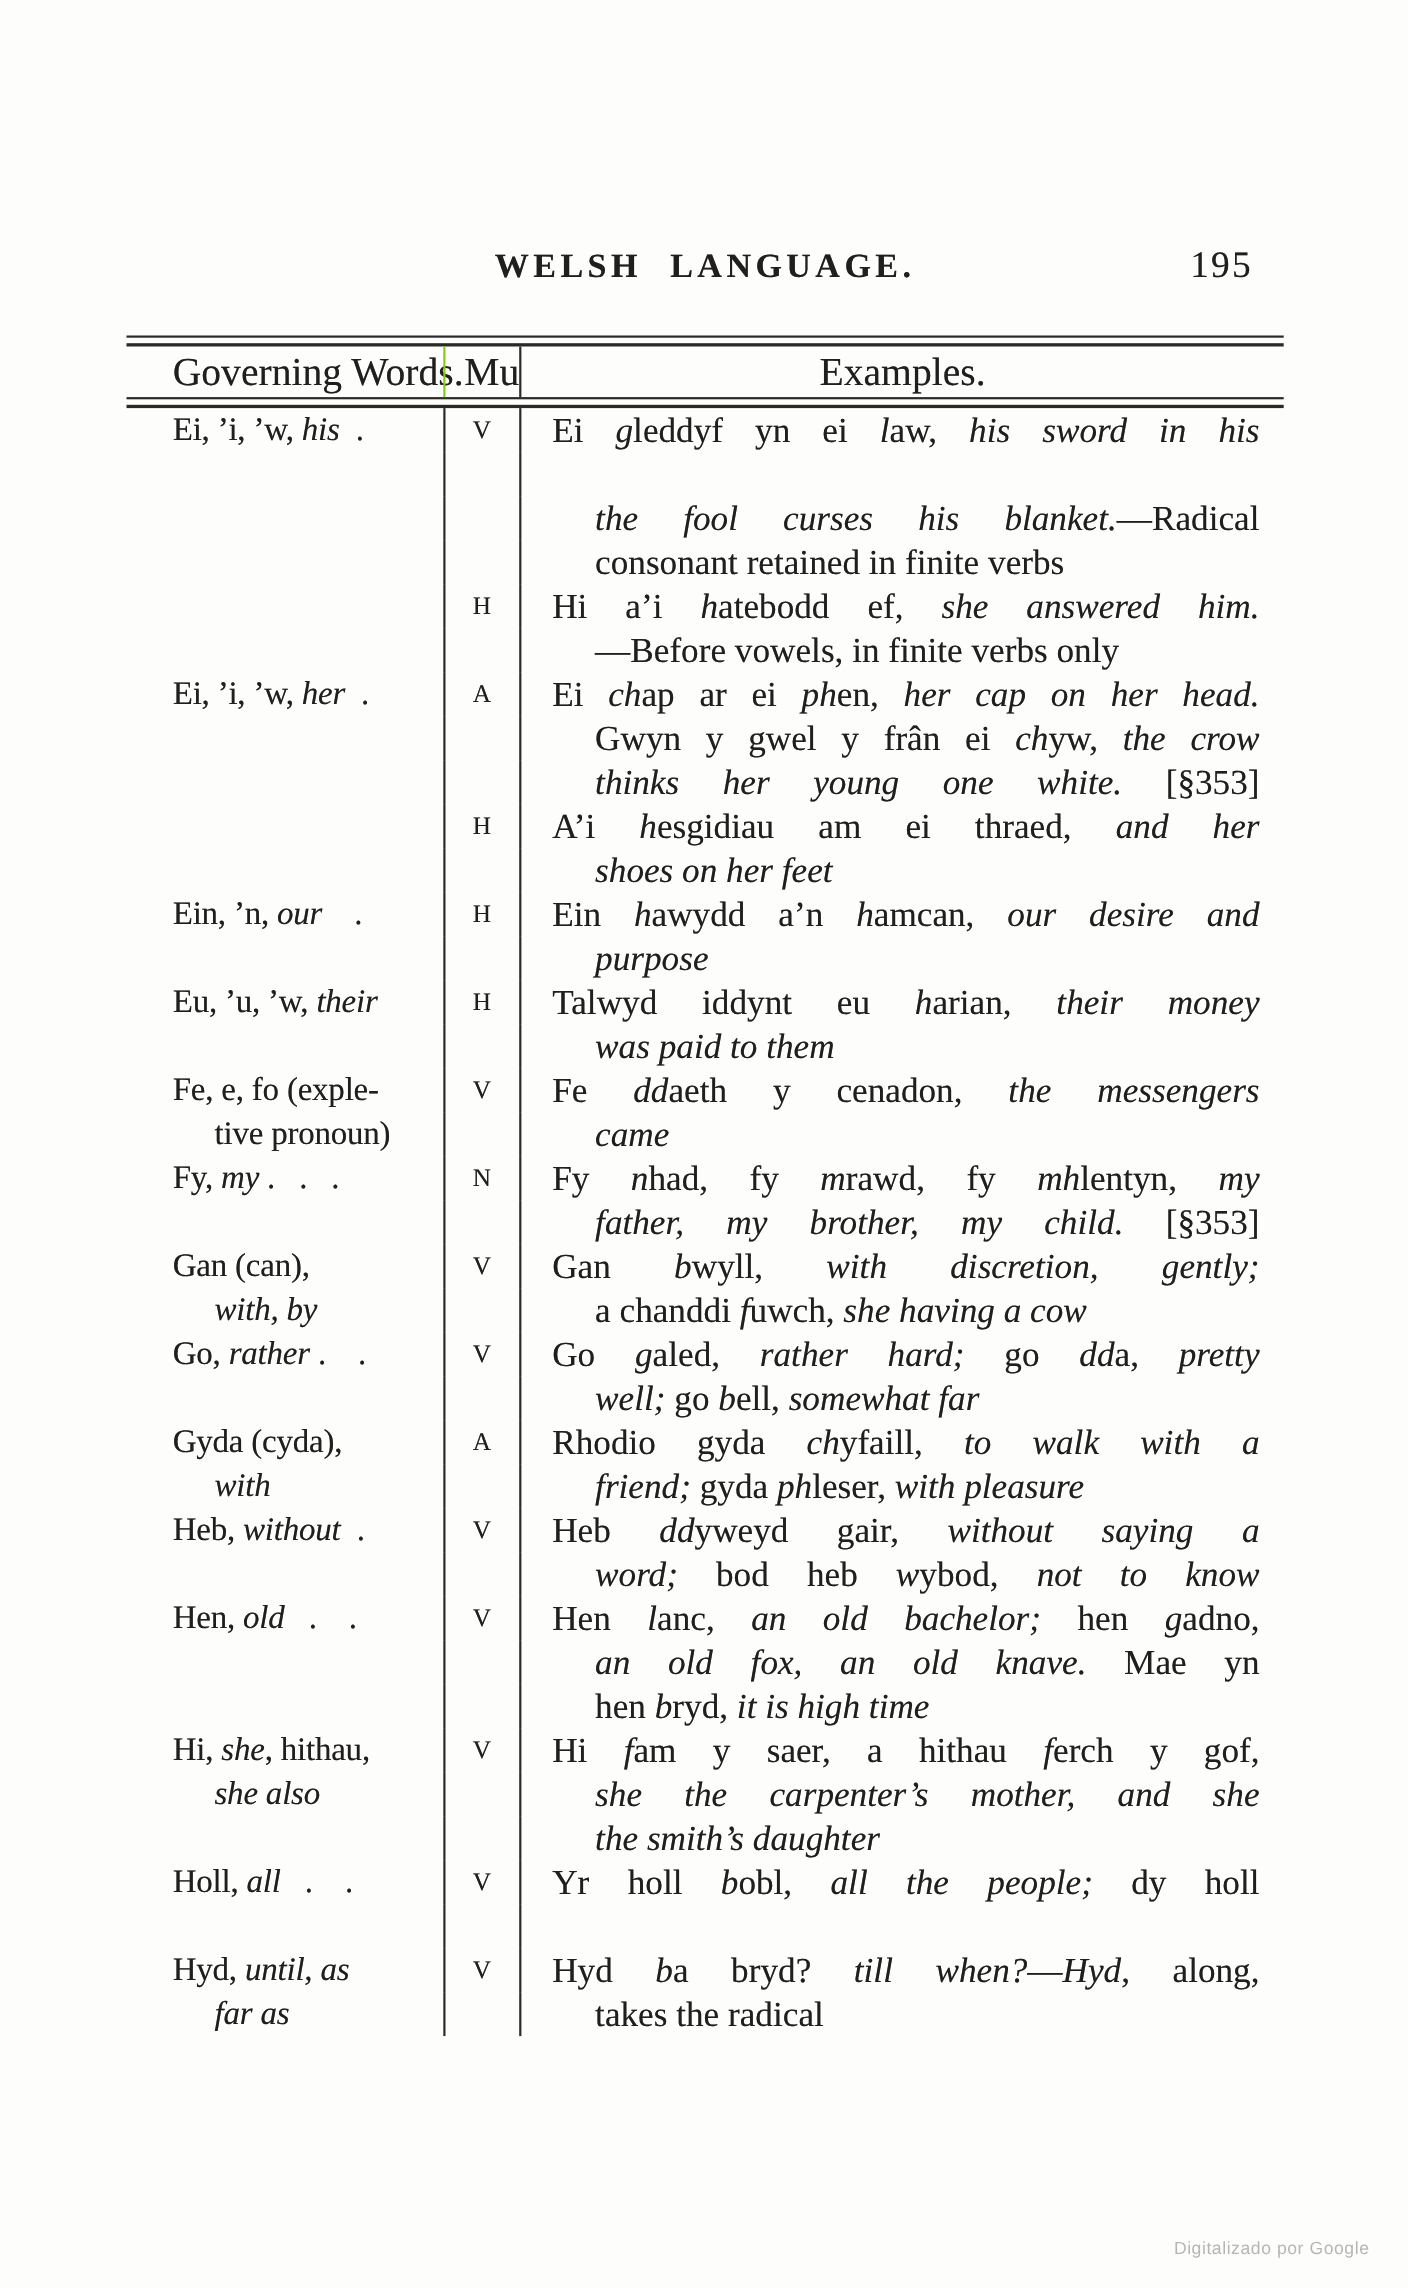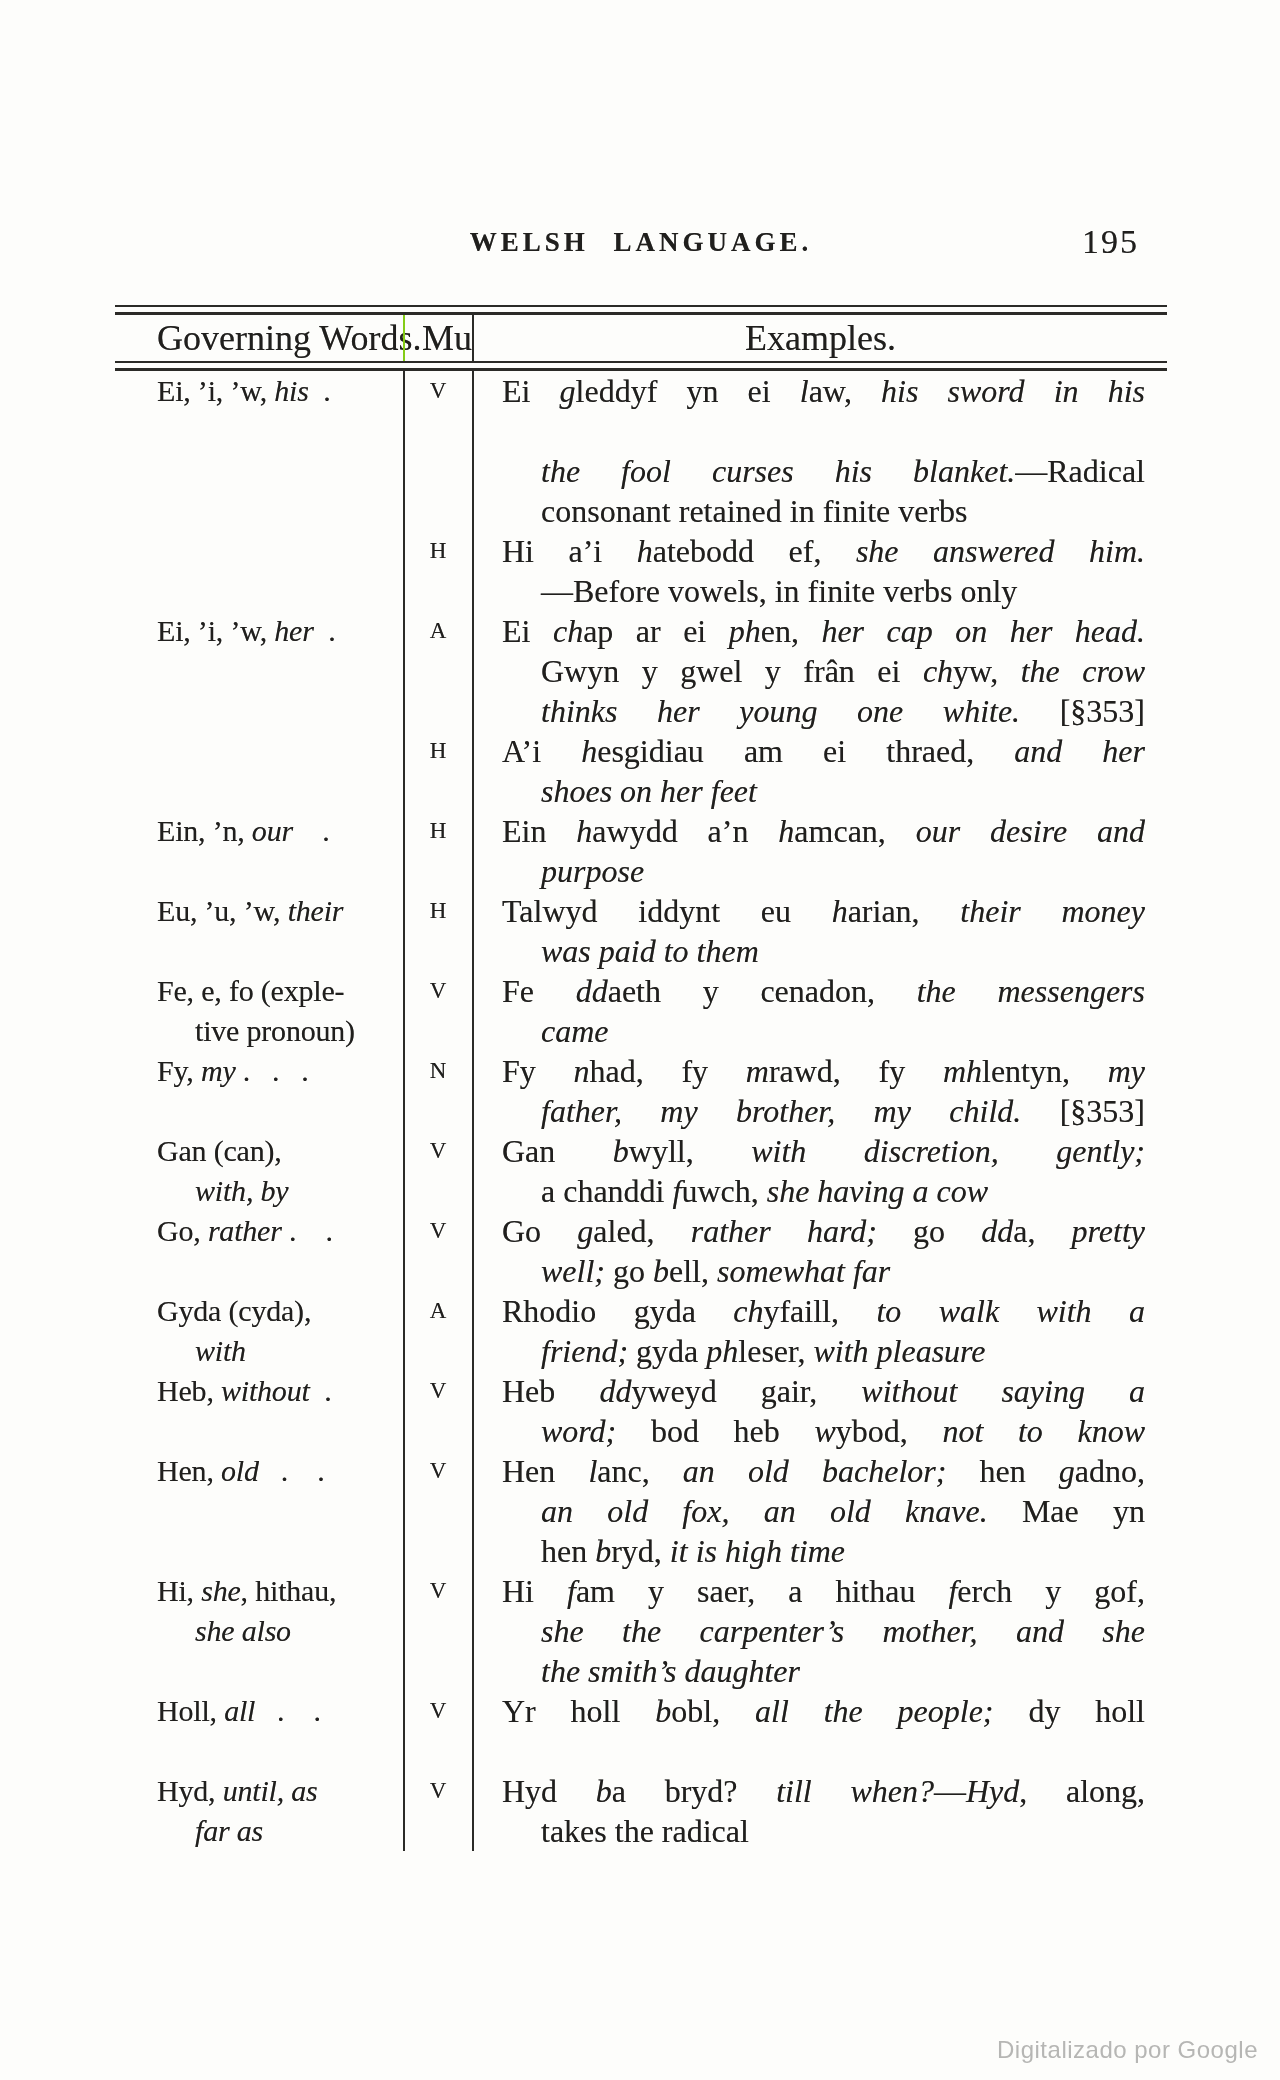--- a/index.html
+++ b/index.html
@@ -14,21 +14,21 @@
     background:#fdfdfb;
     overflow:hidden;
     text-shadow:0 0 0.6px rgba(20,20,20,.55);
   }
   
   .running-head{
     position:absolute;left:115px;top:222px;width:1052px;height:40px;
   }
   .head-title{
     display:block;text-align:center;
-    font-size:27px;font-weight:bold;letter-spacing:4px;word-spacing:14px;
+    font-size:31px;font-weight:bold;letter-spacing:4px;word-spacing:14px;
     line-height:40px;
   }
   .page-num{
     position:absolute;right:28px;top:0;
     font-size:34px;line-height:40px;letter-spacing:2px;font-weight:normal;
   }
   
   .gtable{position:absolute;left:115px;top:305px;width:1052px;}
   .rule-dbl{
     height:5px;
@@ -58,23 +58,23 @@
   .ex{
     flex:1;box-sizing:border-box;
     padding:0 22px 0 28px;
     text-align:left;
   }
   .ex.ei{padding-left:67px;}
   .ex.j{text-align:justify;text-align-last:justify;}
   i{font-style:italic;}
   
   .watermark{
-    position:absolute;right:22px;top:2036px;
+    position:absolute;right:35px;top:2036px;
     font-family:"Liberation Sans","DejaVu Sans",sans-serif;
-    font-size:24px;color:#b6b6b4;letter-spacing:.5px;
+    font-size:16px;color:#b6b6b4;letter-spacing:.5px;
     text-shadow:none;
   }
 </style>
 </head>
 <body>
 
 <div class="page">
 
   <div class="running-head">
     <span class="head-title">WELSH LANGUAGE.</span>

